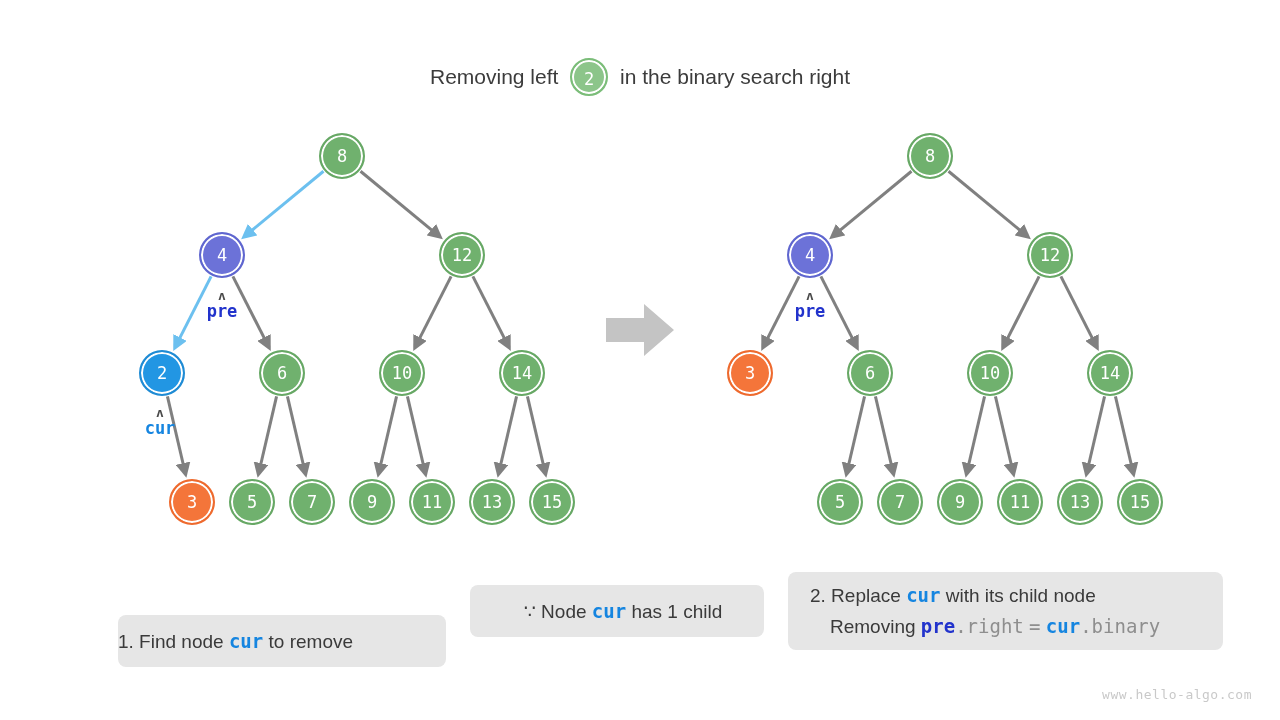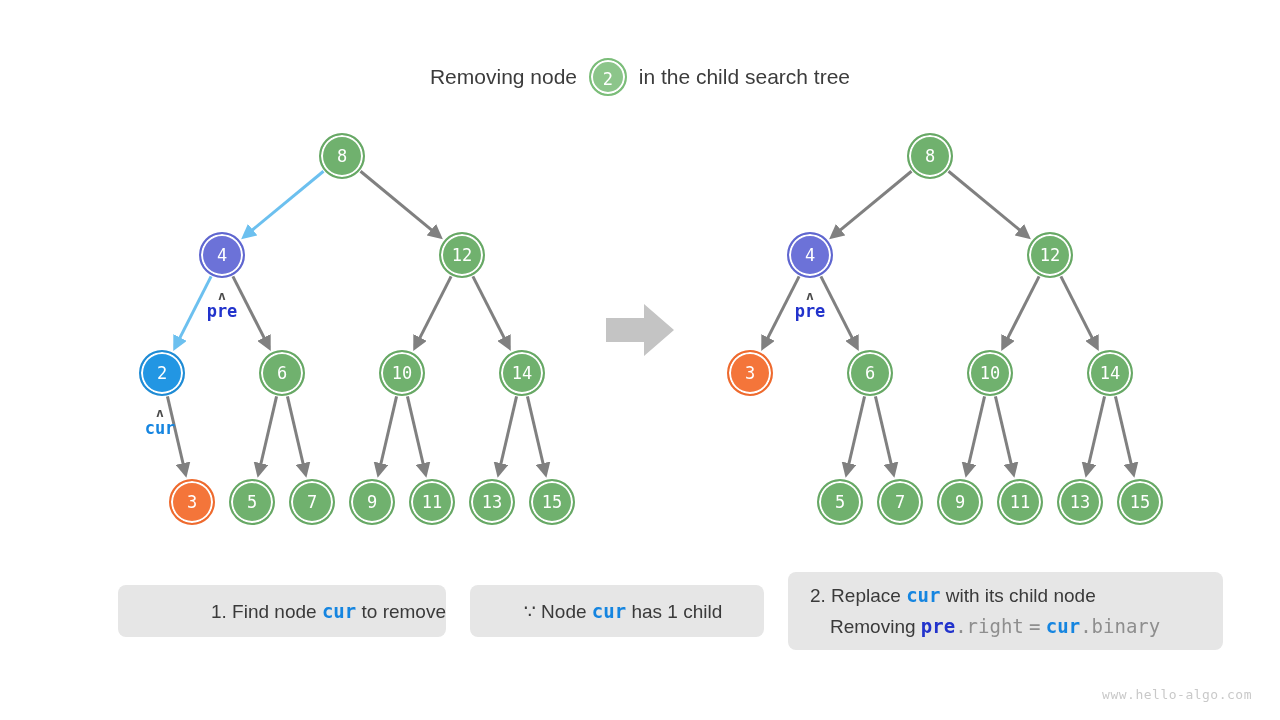--- a/index.html
+++ b/index.html
@@ -76,21 +76,21 @@
     position: absolute;
     background: #e6e6e6;
     border-radius: 8px;
     color: #3a3a3a;
     font-size: 19px;
     display: flex; flex-direction: column; justify-content: center;
     box-sizing: border-box;
     z-index: 7;
   }
   .caption .line { white-space: nowrap; line-height: 30px; }
-  .cap1 { left: 118px; top: 585px; width: 328px; height: 52px; align-items: flex-end; }
+  .cap1 { left: 118px; top: 615px; width: 328px; height: 52px; align-items: flex-start; }
   .cap2 { left: 470px; top: 585px; width: 294px; height: 52px; align-items: center; padding-left: 12px; }
   .cap3 { left: 788px; top: 572px; width: 435px; height: 78px; padding-left: 22px; }
   .cap3 .line2 { padding-left: 20px; }
 
   .kw  { font-family: "DejaVu Sans Mono", monospace; font-weight: bold; }
   .cur { color: #1585e0; }
   .pre { color: #2233cc; }
   .mono-dim { font-family: "DejaVu Sans Mono", monospace; color: #8e8e8e; }
 
   
@@ -99,23 +99,23 @@
     font-family: "DejaVu Sans Mono", monospace;
     font-size: 13px; color: #c9c9c9; letter-spacing: 0.5px;
   }
 </style>
 </head>
 <body>
 
 <div id="stage">
 
   <div class="title">
-    <span class="tpart">Removing node</span>
+    <span class="tpart">Removing left</span>
     <span class="badge">2</span>
-    <span class="tpart">in the child search tree</span>
+    <span class="tpart">in the binary search right</span>
   </div>
 
   <svg id="edges" viewBox="0 0 1280 720">
     <defs>
       <marker id="ah-gray" markerWidth="5" markerHeight="5" refX="3.6" refY="2.5" orient="auto" markerUnits="strokeWidth">
         <path d="M0,0 L5,2.5 L0,5 z" fill="#808080"></path>
       </marker>
       <marker id="ah-hl" markerWidth="5" markerHeight="5" refX="3.6" refY="2.5" orient="auto" markerUnits="strokeWidth">
         <path d="M0,0 L5,2.5 L0,5 z" fill="#6cc0ef"></path>
       </marker>

